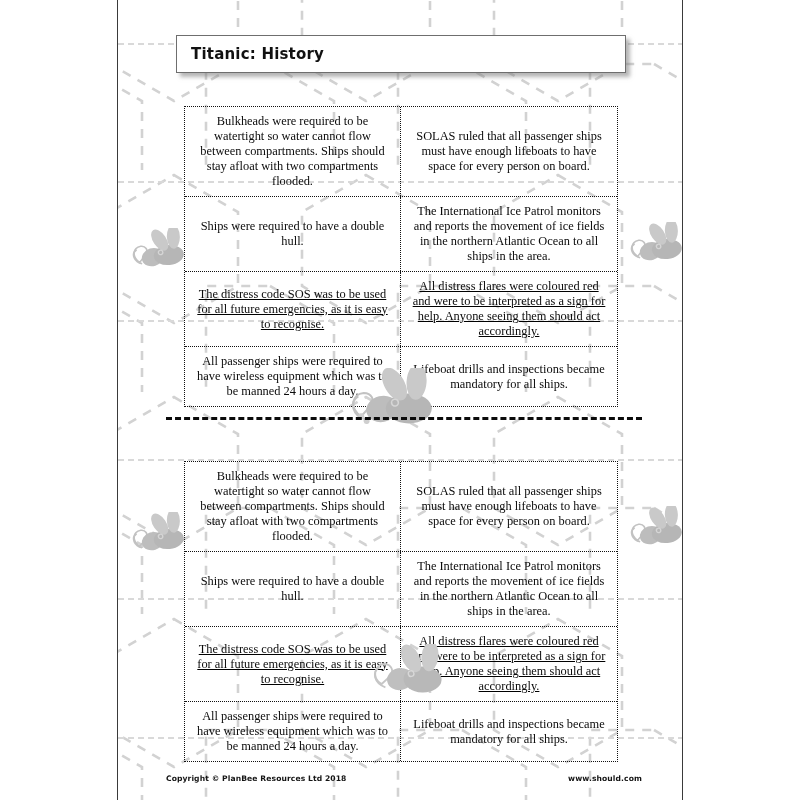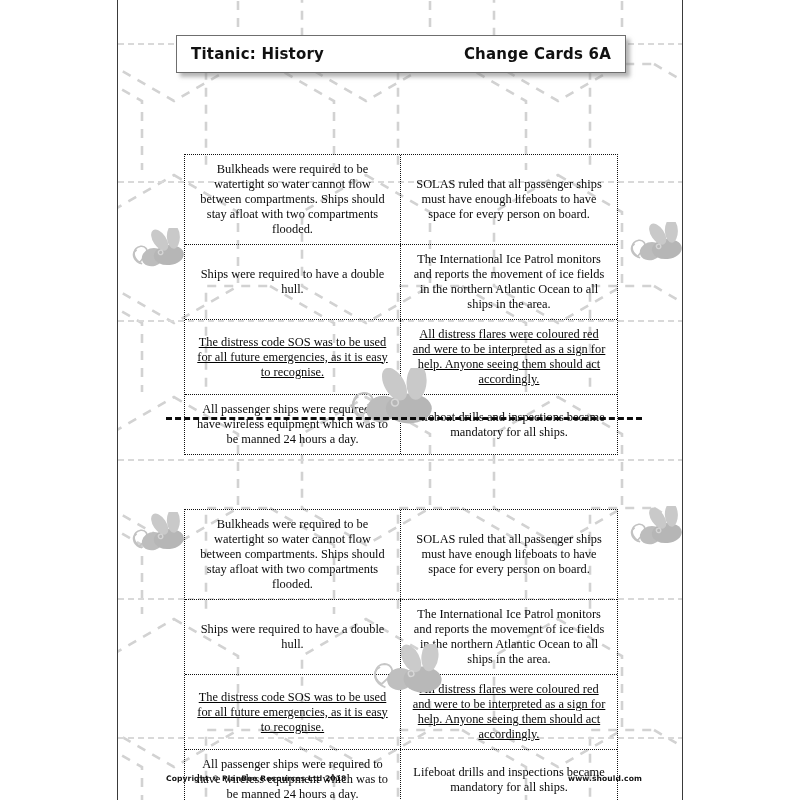--- a/index.html
+++ b/index.html
@@ -87,21 +87,20 @@
   
   .card-table {
     position: absolute;
     left: 66px;
     width: 434px;
     border: 1.6px dotted #111111;
     box-sizing: border-box;
     display: flex;
     flex-direction: column;
     background: transparent;
-    margin-top: 48px;
   }
   .card-row {
     display: flex;
     flex-direction: row;
     border-bottom: 1.6px dotted #111111;
   }
   .card-row:last-child {
     border-bottom: none;
   }
   .card-cell {
@@ -189,21 +188,20 @@
 
     <div class="margin-rule full-bleed" style="top:43px;"></div>
     <div class="margin-rule full-bleed" style="top:181px;"></div>
     <div class="margin-rule full-bleed" style="top:320px;"></div>
     <div class="margin-rule full-bleed" style="top:459px;"></div>
     <div class="margin-rule full-bleed" style="top:598px;"></div>
     <div class="margin-rule full-bleed" style="top:737px;"></div>
 
     <div class="title-bar">
       <span class="title-text">Titanic: History</span>
-      <span class="title-text">Change Cards 6A</span>
     </div>
 
     <div class="card-table" style="top:106px;">
       <div class="card-row row-h1">
         <div class="card-cell left-cell">Bulkheads were required to be watertight so water cannot flow between compartments. Ships should stay afloat with two compartments flooded.</div>
         <div class="card-cell right-cell">SOLAS ruled that all passenger ships must have enough lifeboats to have space for every person on board.</div>
       </div>
       <div class="card-row row-h2">
         <div class="card-cell left-cell">Ships were required to have a double hull.</div>
         <div class="card-cell right-cell">The International Ice Patrol monitors and reports the movement of ice fields in the northern Atlantic Ocean to all ships in the area.</div>

